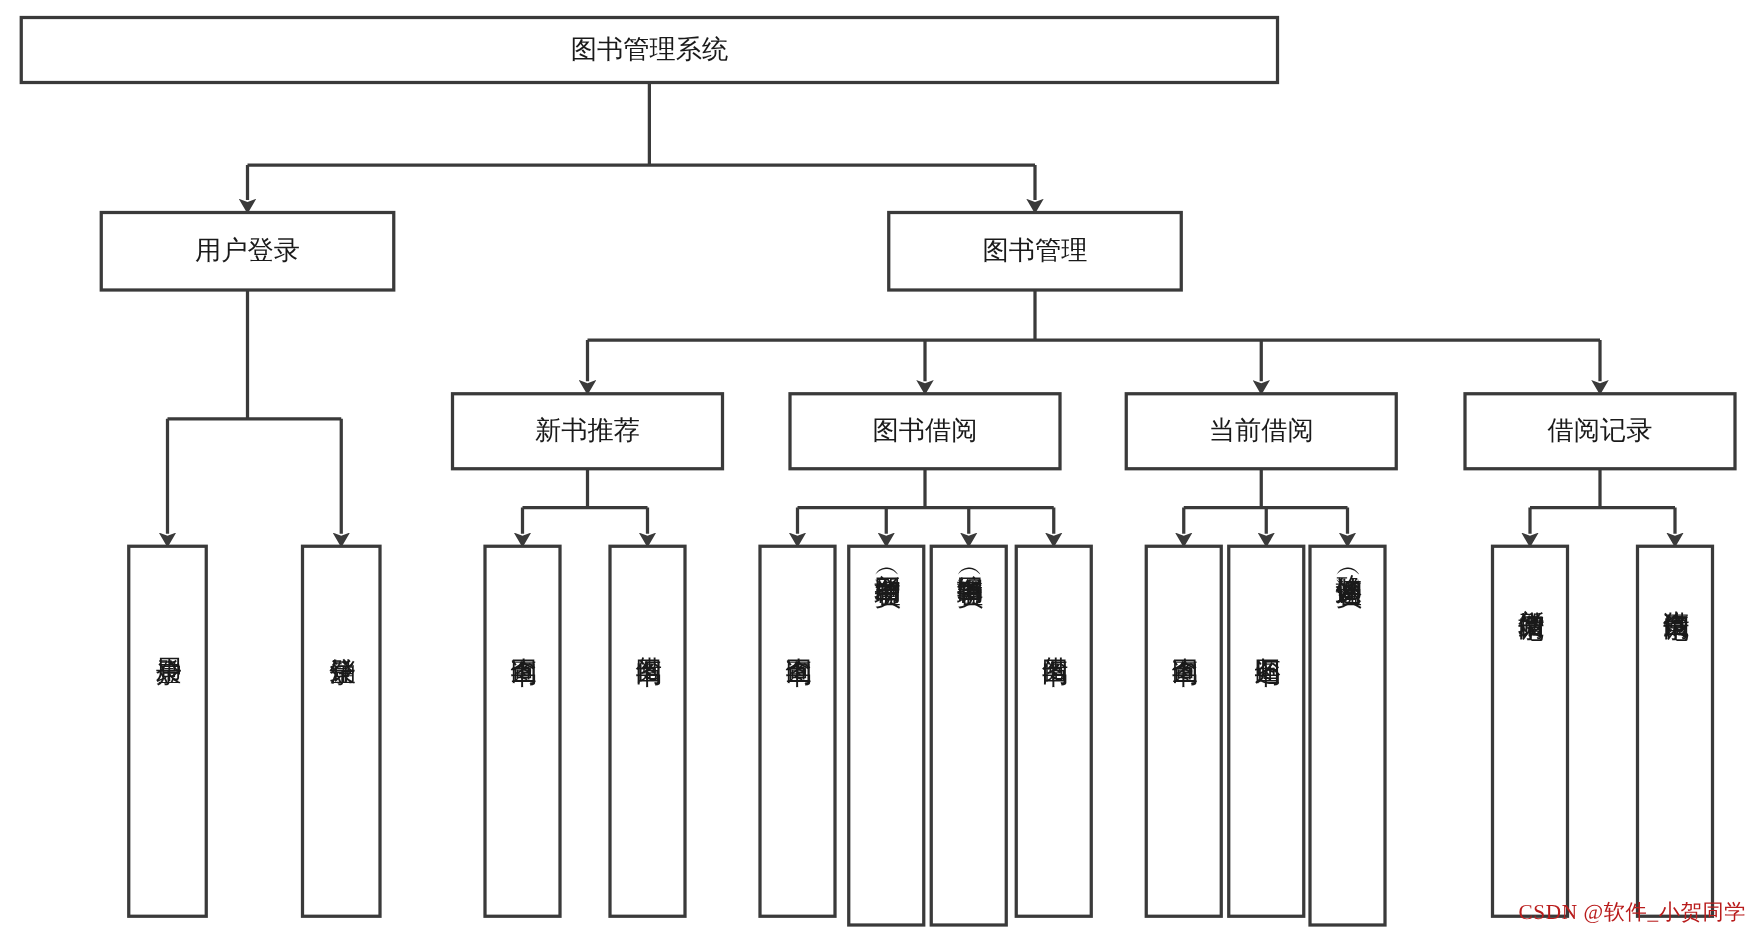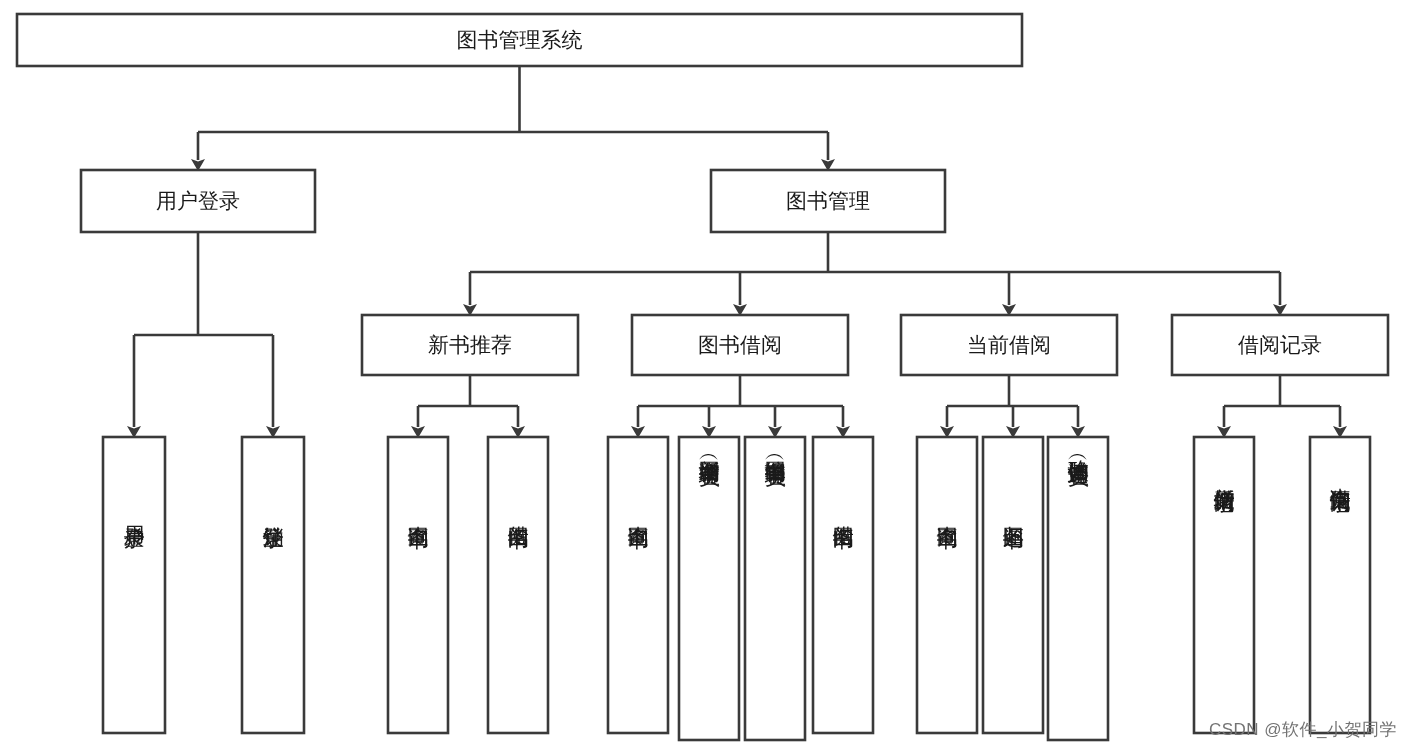--- a/index.html
+++ b/index.html
@@ -62,23 +62,23 @@
     font-size: 21px;
     line-height: 1.06;
     color: #1a1a1a;
     letter-spacing: 1px;
     white-space: nowrap;
   }
   #watermark {
     position: absolute;
     right: 8px;
     bottom: 6px;
-    font-family: Liberation Sans, sans-serif;
+    font-family: Liberation Serif, serif;
     font-size: 17px;
-    color: #737373;
+    color: #b91c1c;
     letter-spacing: 0.5px;
     white-space: nowrap;
   }
 </style>
 </head>
 <body>
 
 <div id="diagram-root">
 
   <svg id="tree-svg" viewBox="0 0 1405 747">

